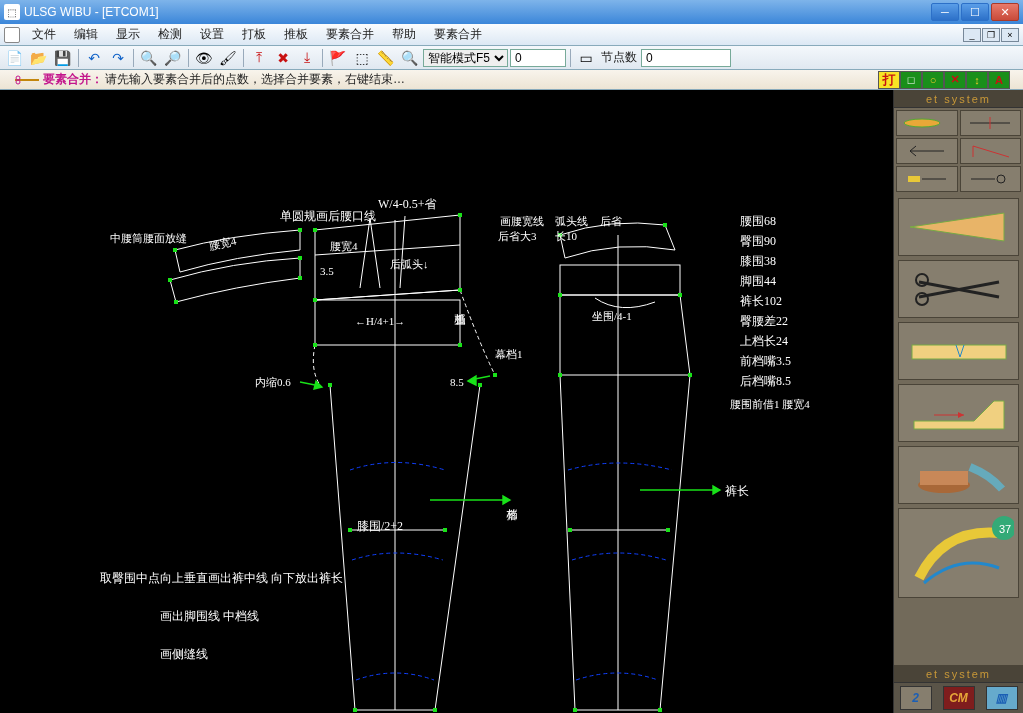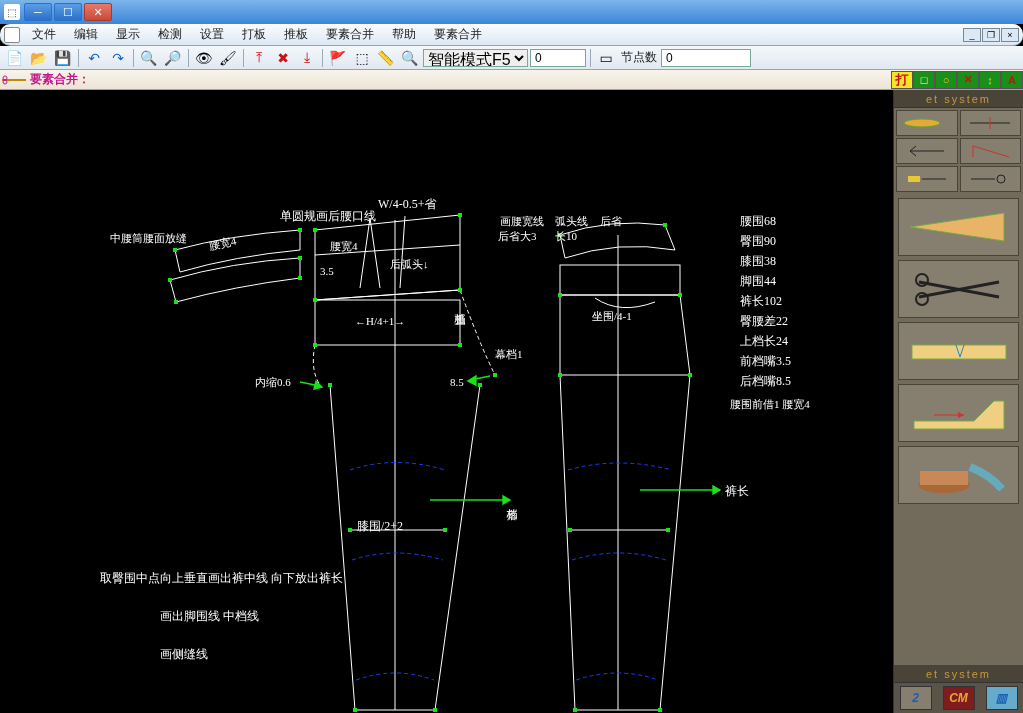--- a/index.html
+++ b/index.html
@@ -5,34 +5,34 @@
 * { margin: 0; padding: 0; box-sizing: border-box; }
 body { font-family: "Microsoft YaHei", sans-serif; font-size: 12px; overflow: hidden; width: 1023px; height: 713px; background: #000; }
 
 .titlebar { height: 24px; background: linear-gradient(#7eb4ea, #3b86d9); display: flex; align-items: center; padding: 0 4px; color: #fff; }
 .titlebar .icon { width: 16px; height: 16px; background: #fff; margin-right: 4px; border-radius: 2px; display:flex;align-items:center;justify-content:center;font-size:10px;color:#333;}
 .titlebar .title { flex: 1; font-size: 12px; }
 .titlebar .win-btns { display: flex; gap: 2px; }
 .titlebar .win-btn { width: 28px; height: 18px; background: linear-gradient(#5a9ee8,#2c70c8); border: 1px solid #2c70c8; border-radius: 2px; display:flex;align-items:center;justify-content:center;color:#fff;font-size:11px;cursor:pointer;}
 .titlebar .win-btn.close { background: linear-gradient(#e87a6a,#c84a3a); border-color:#a83a2a;}
 
-.menubar { height: 22px; background: linear-gradient(#fafcfe, #dce8f4); display: flex; align-items: center; padding: 0 4px; gap: 2px; border-bottom: 1px solid #8ab; border-radius: 10px; }
+.menubar { height: 22px; background: linear-gradient(#fafcfe, #dce8f4); display: flex; align-items: center; padding: 0 4px; gap: 2px; border-bottom: 1px solid #8ab; }
 .menubar .menu-icon { width:16px;height:16px;background:#fff;border:1px solid #888;border-radius:2px;margin-right:2px;}
 .menubar .menu-item { padding: 2px 8px; color: #222; cursor: pointer; }
 .menubar .mdi-btns { margin-left:auto; display:flex; gap:1px;}
 .menubar .mdi-btn { width:18px;height:14px;background:#dce8f4;border:1px solid #789;font-size:9px;display:flex;align-items:center;justify-content:center;cursor:pointer;}
 
 .toolbar { height: 24px; background: linear-gradient(#f4f8fc, #e0e8f0); display: flex; align-items: center; padding: 0 4px; gap: 2px; border-bottom: 1px solid #8ab; }
 .toolbar .tb-btn { width: 22px; height: 20px; display:flex;align-items:center;justify-content:center;cursor:pointer;font-size:14px; }
 .toolbar .tb-sep { width:1px;height:18px;background:#9ab;margin:0 2px;}
-.toolbar .tb-combo { height:18px;font-size:16px;border:1px solid #7a9;}
+.toolbar .tb-combo { height:18px;font-size:12px;border:1px solid #7a9;}
 .toolbar .tb-input { width:56px;height:18px;font-size:12px;border:1px solid #7a9;padding:0 4px;}
 .toolbar .tb-label { font-size:12px;color:#222;margin:0 2px;}
 
-.hintbar { height: 20px; background: linear-gradient(#f8f4ec, #ece4d4); display: flex; align-items: center; padding: 0 0; border-bottom: 1px solid #8ab; position:relative;}
+.hintbar { height: 20px; background: linear-gradient(#f8f4ec, #ece4d4); display: flex; align-items: center; padding: 0 13px; border-bottom: 1px solid #8ab; position:relative;}
 .hintbar .hint-icon { width:28px;height:14px;display:flex;align-items:center;justify-content:center; }
 .hintbar .hint-cmd { color: #c3168c; font-weight: bold; margin: 0 2px; }
 .hintbar .hint-text { color: #222; }
 .hintbar .right-tools { margin-left:auto; display:flex; gap:0; }
 .hintbar .rt-btn { width:22px;height:18px;display:flex;align-items:center;justify-content:center;border:1px solid #555;font-size:11px;font-weight:bold;cursor:pointer;}
 
 .workspace { position: absolute; top: 90px; left: 0; right: 130px; bottom: 0; background: #000; }
 .workspace svg { width: 100%; height: 100%; }
 .wlabel { fill:#fff; font-size:12px; font-family: "SimSun", serif; }
 .wlabel.sm { font-size:11px; }
@@ -43,20 +43,21 @@
 .sidebar .tool-cell { height:26px;background:#867e6e;border:1px solid #4a4438;display:flex;align-items:center;justify-content:center;cursor:pointer;}
 .sidebar .big-tool { margin:4px;height:58px;background:#867e6e;border:1px solid #4a4438;display:flex;align-items:center;justify-content:center;cursor:pointer;}
 .sidebar .footer { position:absolute;bottom:0;left:0;right:0;height:30px;display:flex;align-items:center;justify-content:space-around;background:#5a5448;}
 .sidebar .footer .fbtn { width:32px;height:24px;background:#867e6e;border:1px solid #333;display:flex;align-items:center;justify-content:center;color:#1b5fb5;font-weight:bold;font-style:italic;cursor:pointer;}
 </style>
 </head>
 <body>
 
 <div class="titlebar">
   <div class="icon">⬚</div>
+  <div class="title">ULSG WIBU - [ETCOM1]</div>
   <div class="win-btns">
     <div class="win-btn">─</div>
     <div class="win-btn">☐</div>
     <div class="win-btn close">✕</div>
   </div>
 </div>
 
 <div class="menubar">
   <div class="menu-icon"></div>
   <div class="menu-item">文件</div>
@@ -110,20 +111,21 @@
 
 <div class="hintbar">
   <div class="hint-icon">
     <svg width="28" height="12" viewBox="0 0 28 12">
         <line x1="2" y1="6" x2="26" y2="6" stroke="#c3860c" stroke-width="2"></line>
         <circle cx="5" cy="4" r="2" fill="none" stroke="#c3168c"></circle>
         <circle cx="5" cy="8" r="2" fill="none" stroke="#c3168c"></circle>
       </svg>
   </div>
   <span class="hint-cmd">要素合并：</span>
+  <span class="hint-text">请先输入要素合并后的点数，选择合并要素，右键结束…</span>
   <div class="right-tools">
     <div class="rt-btn" style="background:#f7e425;color:#c81111;font-size:13px">打</div>
     <div class="rt-btn" style="background:#1a8f1a;color:#fff">□</div>
     <div class="rt-btn" style="background:#1a8f1a;color:#efc828">○</div>
     <div class="rt-btn" style="background:#1a8f1a;color:#c81111">✕</div>
     <div class="rt-btn" style="background:#1a8f1a;color:#efc828">↕</div>
     <div class="rt-btn" style="background:#1a8f1a;color:#c81111">A</div>
   </div>
 </div>
 
@@ -326,20 +328,28 @@
         <polygon points="60,24 54,21 54,27" fill="#c33"></polygon>
       </svg>
   </div>
   <div class="big-tool">
     <svg width="110" height="44">
         <ellipse cx="40" cy="32" rx="26" ry="8" fill="#a86838"></ellipse>
         <rect x="16" y="18" width="48" height="14" fill="#c88858"></rect>
         <path d="M66 14 Q86 22 98 36" stroke="#6ab" stroke-width="8" fill="none"></path>
       </svg>
   </div>
+  <div class="big-tool" style="height:90px">
+    <svg width="110" height="80">
+        <path d="M15 65 Q40 15 95 20" fill="none" stroke="#e8c838" stroke-width="10"></path>
+        <path d="M20 70 Q55 40 95 55" fill="none" stroke="#28c" stroke-width="3"></path>
+        <circle cx="100" cy="15" r="12" fill="#3a7"></circle>
+        <text x="95" y="20" fill="#fff" font-size="11">37</text>
+      </svg>
+  </div>
 
   <div class="brand" style="position:absolute;bottom:30px;left:0;right:0">et system</div>
   <div class="footer">
     <div class="fbtn">2</div>
     <div class="fbtn" style="color:#e8a838;background:#7f1d1d">CM</div>
     <div class="fbtn" style="background:#6ac">▥</div>
   </div>
 </div>
 
 </body></html>

